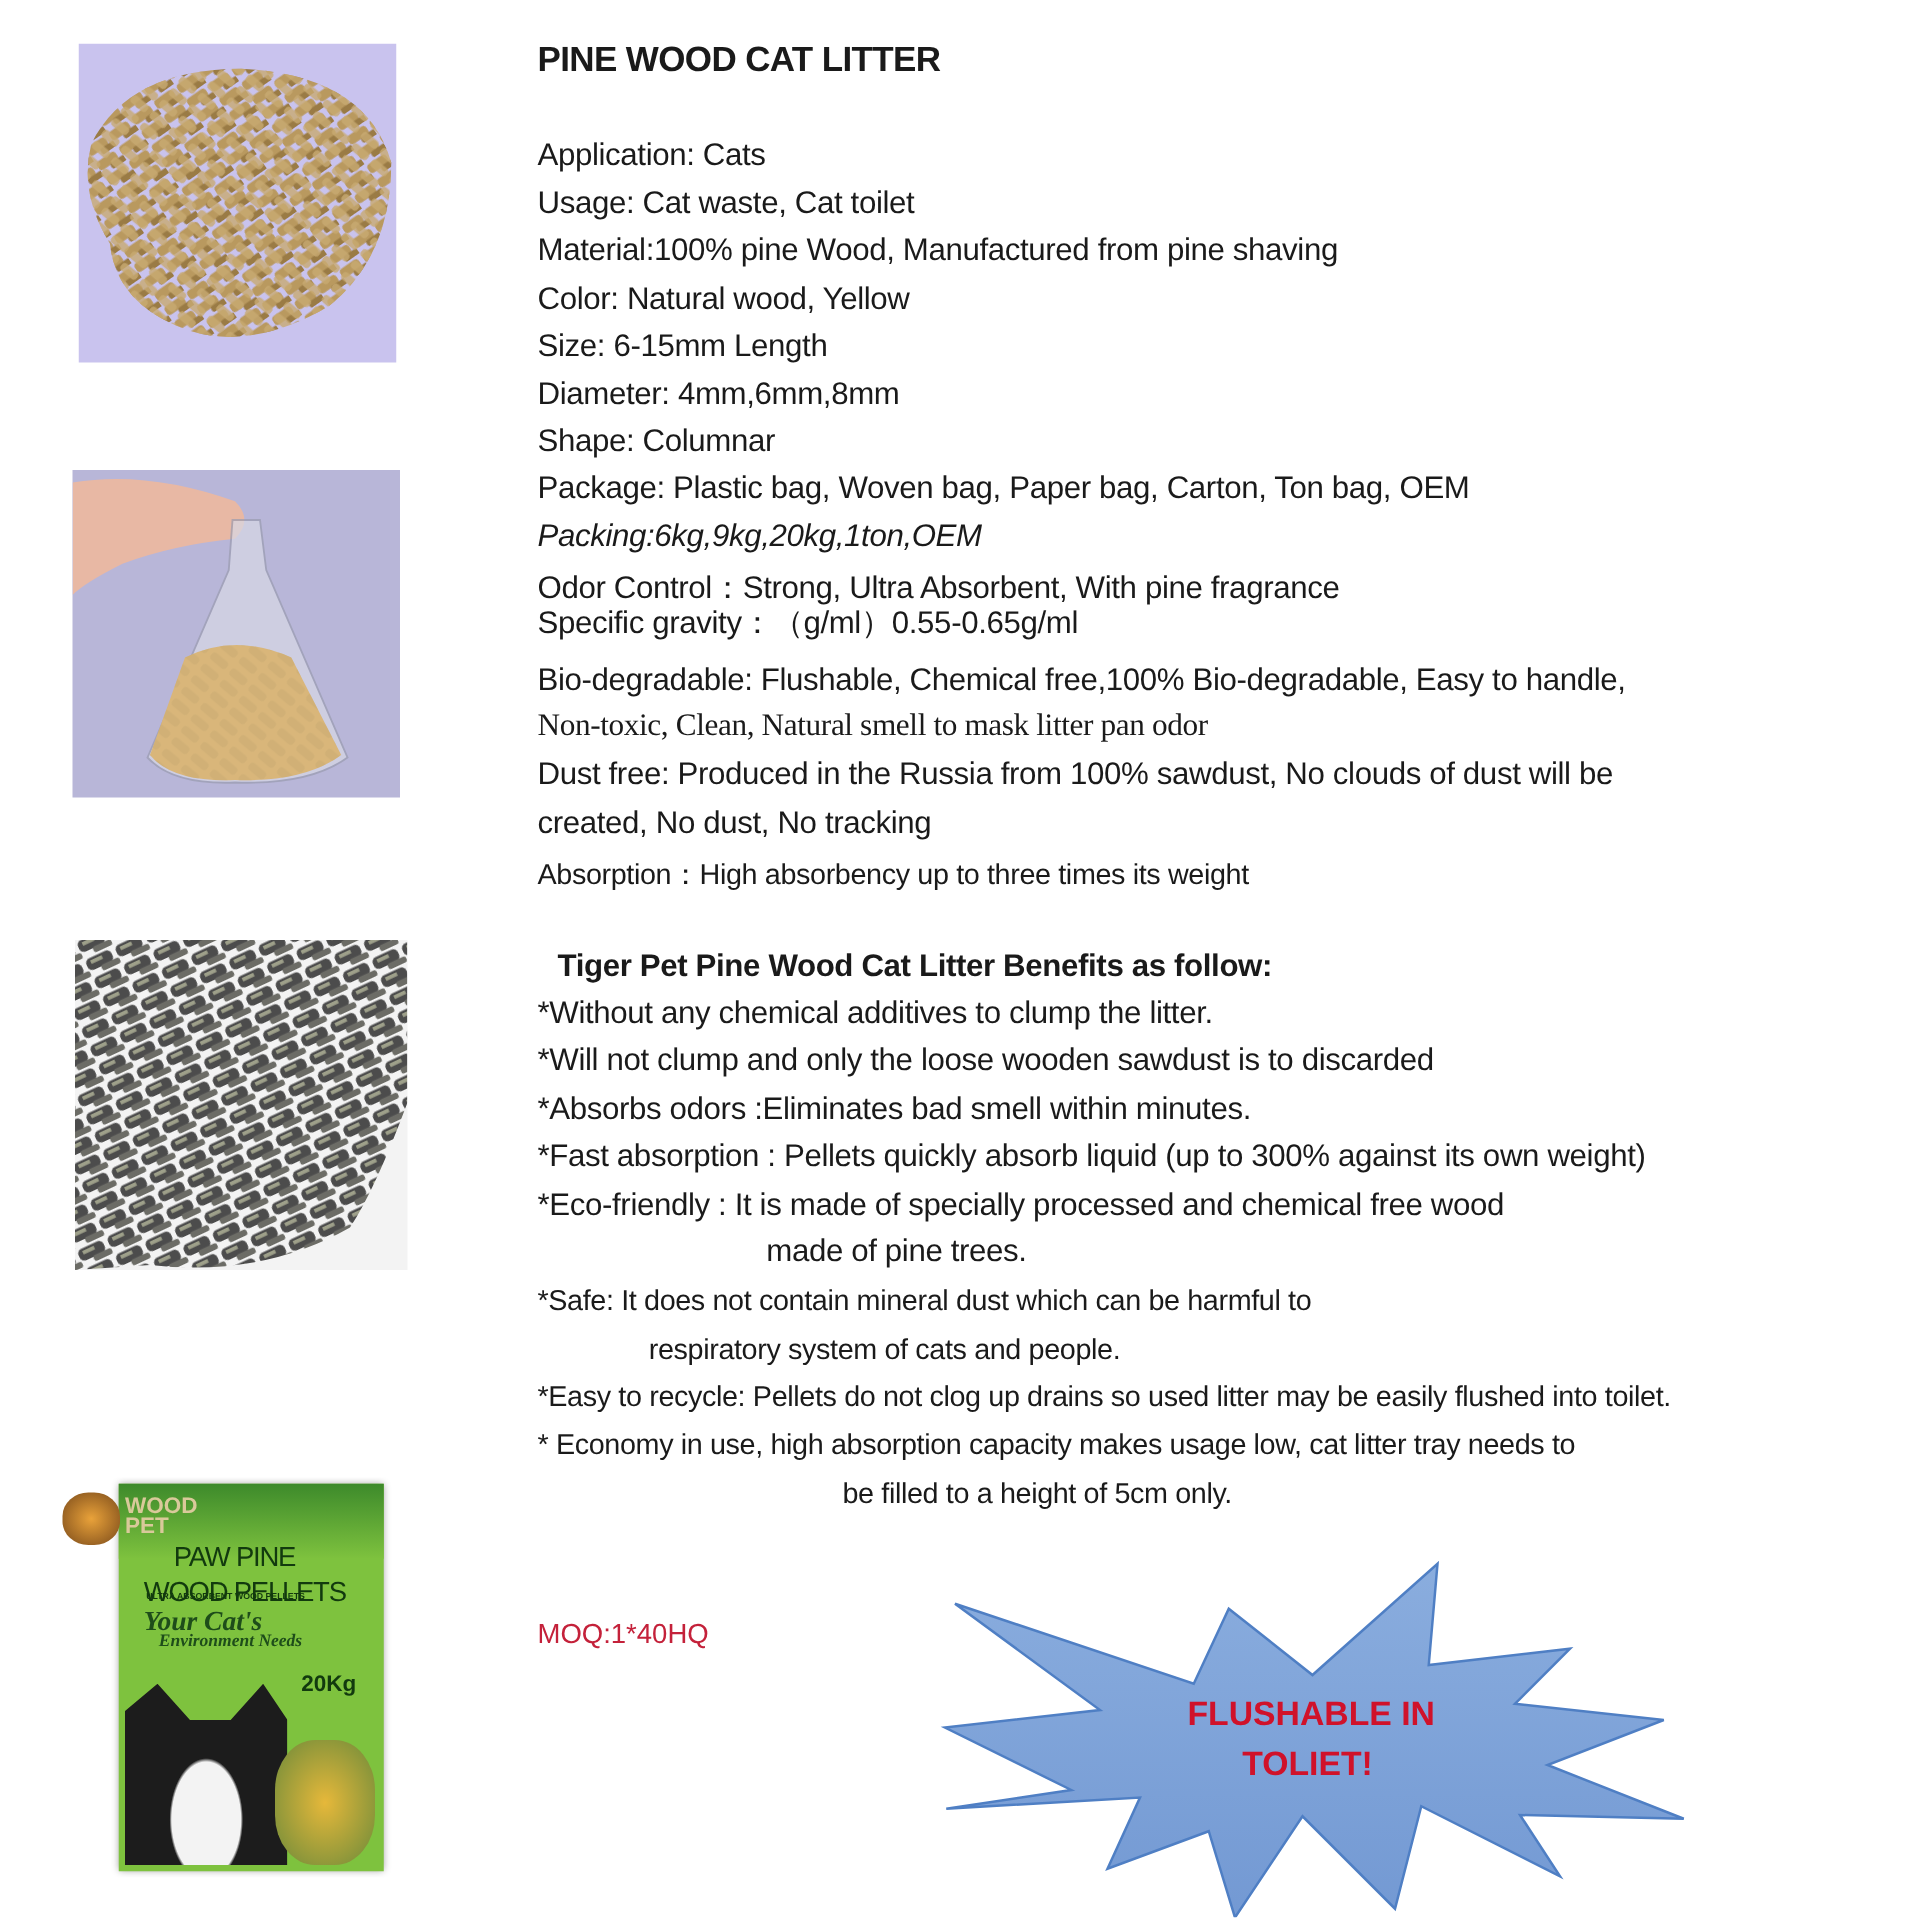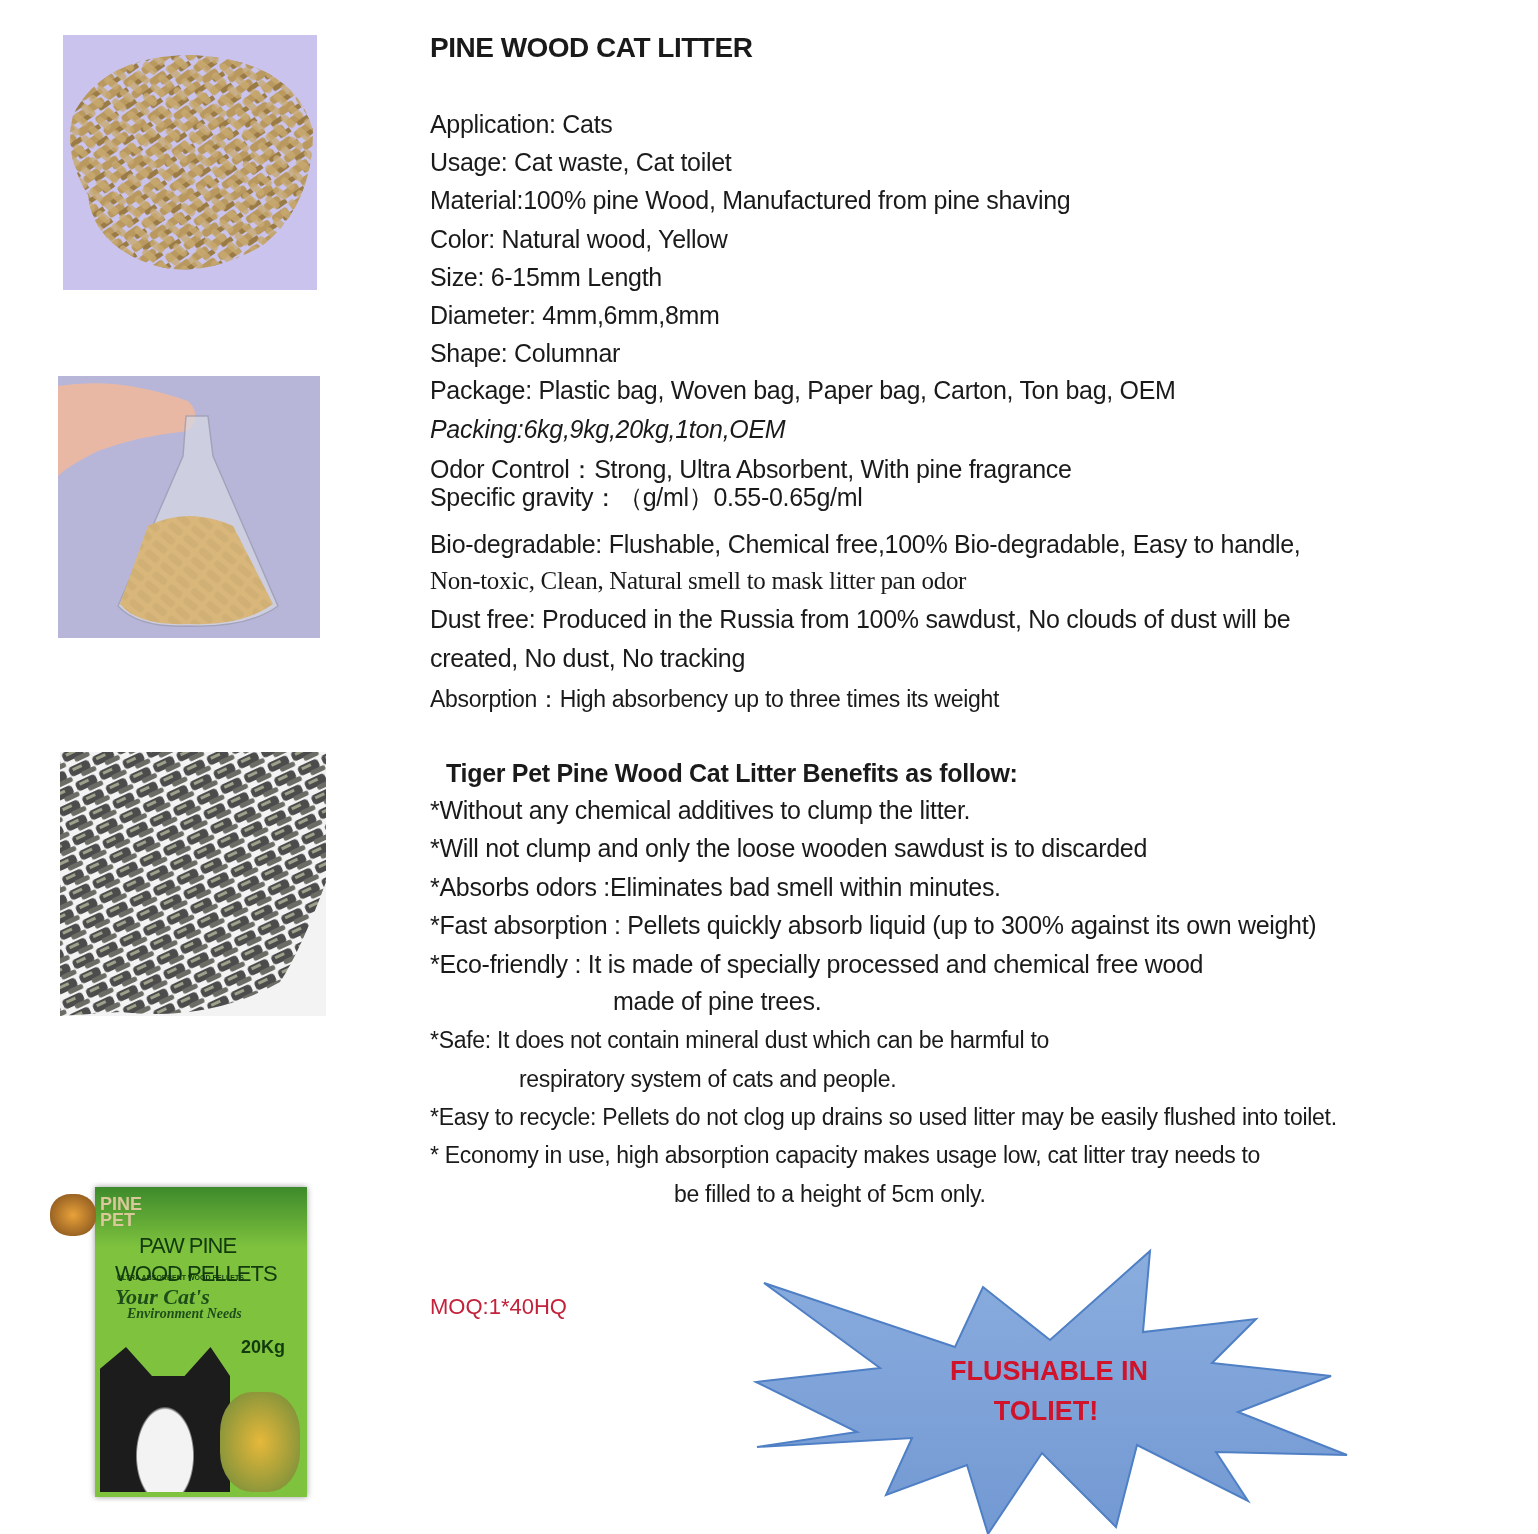--- a/index.html
+++ b/index.html
@@ -52,21 +52,21 @@
     </defs>
     <path d="M0 0 L266 0 L266 130 Q240 200 220 230 Q150 270 60 260 L0 264Z" fill="url(#gp)"></path>
   </svg>
 </div>
 
 <div class="photo" style="left:45px;top:1182px;width:270px;height:320px;background:transparent;">
   <div style="position:absolute;left:50px;top:5px;width:212px;height:310px;background:#7ec23e;box-shadow:0 0 6px #999;"></div>
   <div style="position:absolute;left:50px;top:5px;width:212px;height:60px;background:linear-gradient(#3d8a2b,#7ec23e);"></div>
   <div style="position:absolute;left:5px;top:12px;width:46px;height:42px;border-radius:45%;background:radial-gradient(#e9a23a,#7a4a1a);"></div>
   <div style="position:absolute;left:55px;top:14px;font-weight:bold;font-size:18px;color:#d9c99a;line-height:16px;">
-    <div>PINE</div>
+    <div>WOOD</div>
     <div>PET</div>
   </div>
   <div style="position:absolute;left:70px;top:50px;font-weight:normal;font-size:22px;color:#123a0e;letter-spacing:-1px;line-height:28px;">
     <div style="padding-left:24px;">PAW PINE</div>
     <div>WOOD PELLETS</div>
   </div>
   <div style="position:absolute;left:72px;top:92px;font-weight:bold;font-size:7px;color:#123a0e;">ULTRA ABSORBENT WOOD PELLETS</div>
   <div style="position:absolute;left:70px;top:102px;font-family:'Liberation Serif',serif;font-style:italic;font-weight:bold;color:#1e4d1a;">
     <div style="font-size:22px;">Your Cat's</div>
     <div style="font-size:14px;padding-left:12px;margin-top:-4px;">Environment Needs</div>

